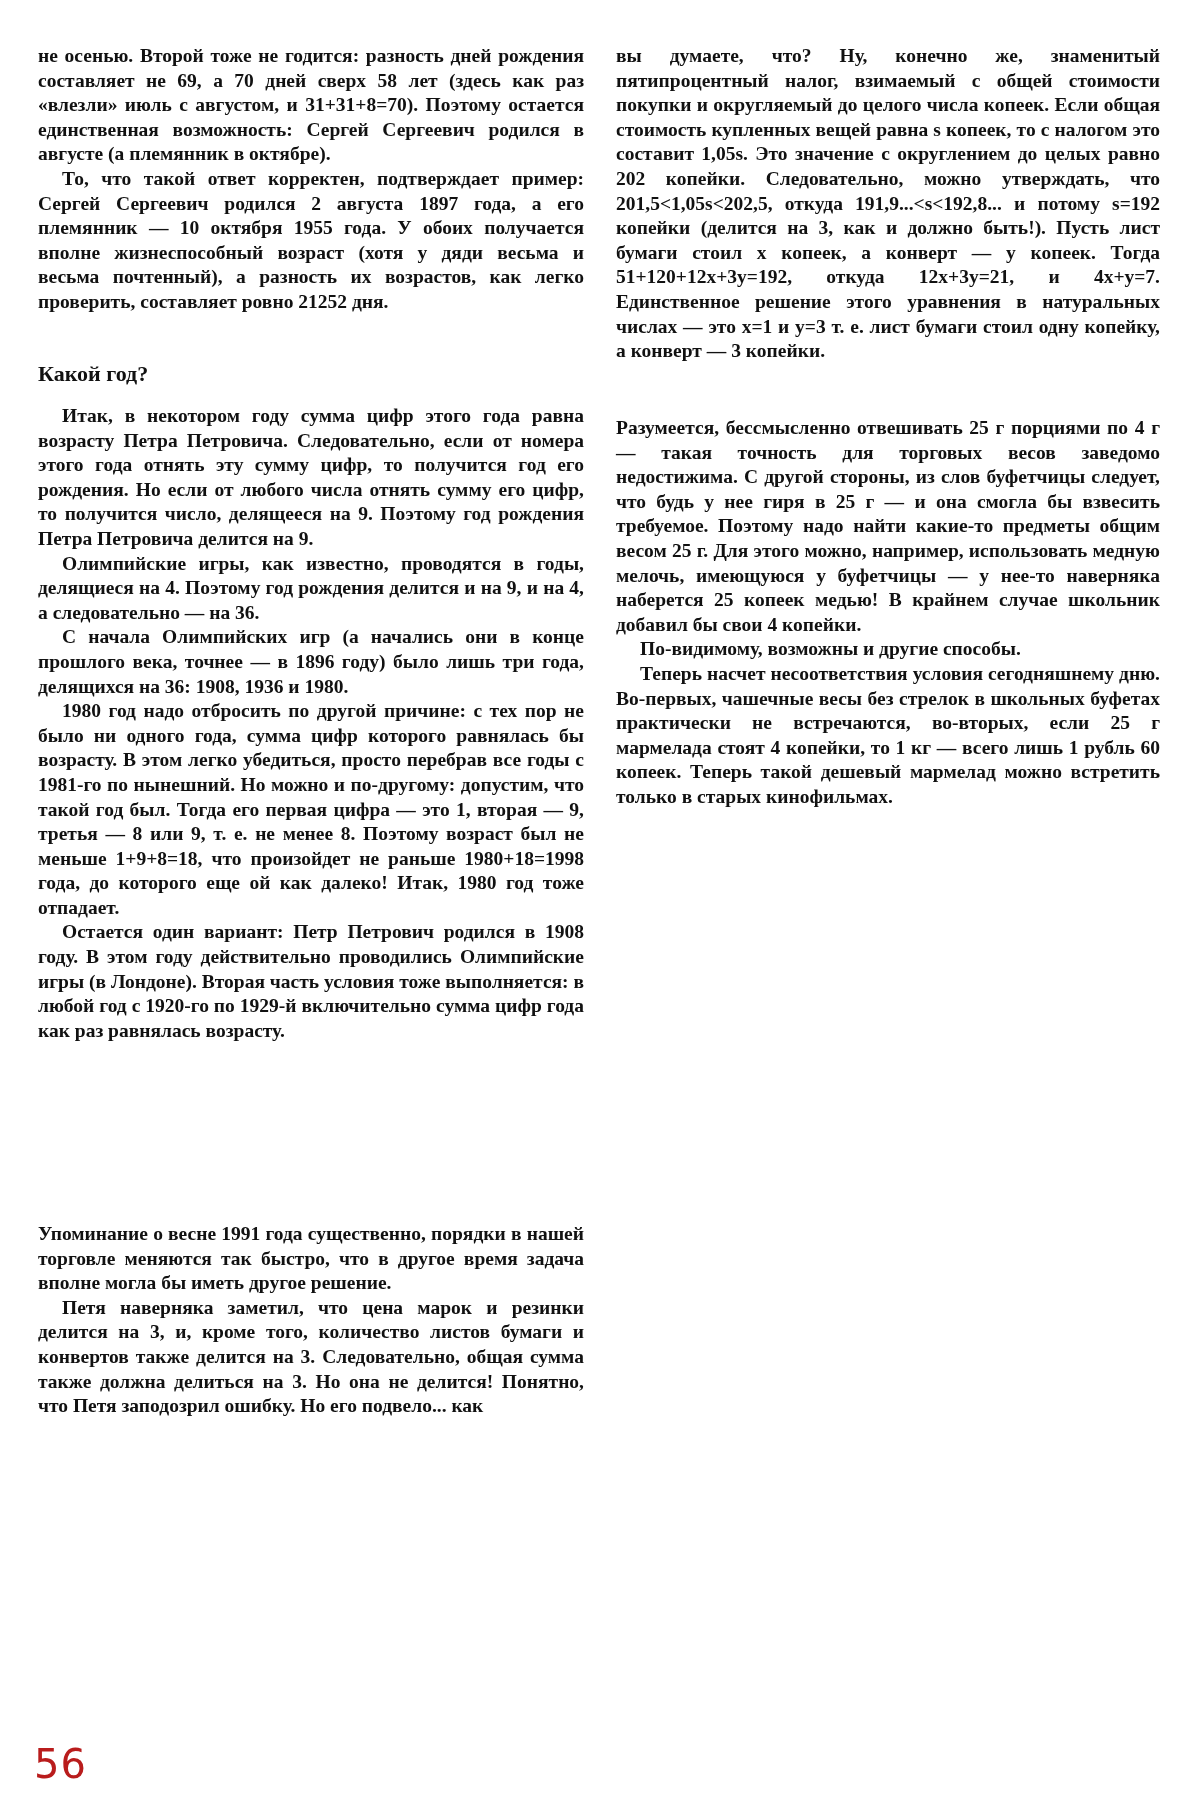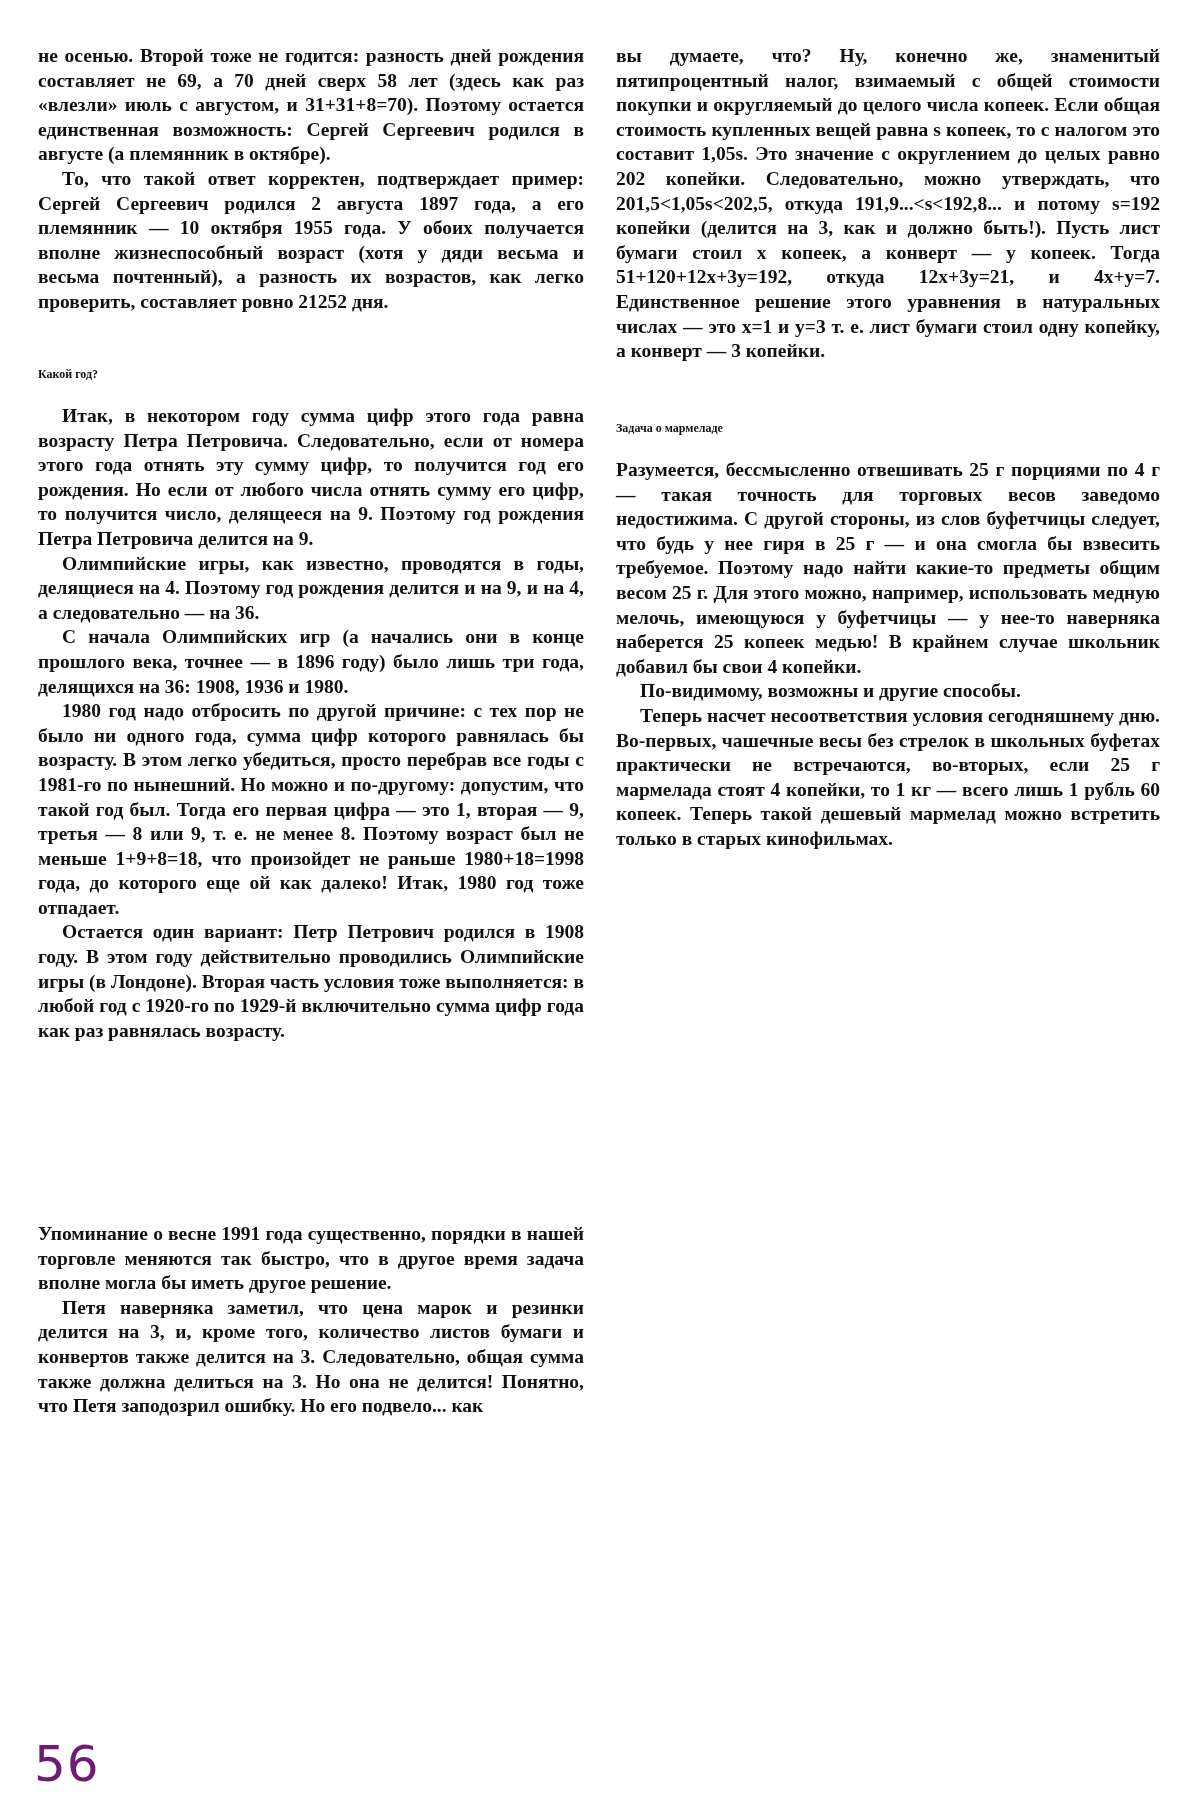--- a/index.html
+++ b/index.html
@@ -27,36 +27,36 @@
     }
     .col-left { left: 38px; }
     .col-right { left: 616px; width: 544px; }
     p {
       margin: 0;
       text-indent: 24px;
     }
     p.first { text-indent: 0; }
     h2 {
       margin: 0;
-      font-size: 12px;
+      font-size: 22px;
       font-weight: bold;
       line-height: 24px;
       font-family: "Liberation Serif", "DejaVu Serif", serif;
     }
     .sec { position: absolute; left: 0; right: 0; margin-top: 14px; }
     .sec h2 { margin-bottom: 18px; }
     .page-number {
       position: absolute;
       left: 34px;
       top: 1733px;
       font-family: "DejaVu Sans", "Liberation Sans", sans-serif;
-      font-size: 50px;
+      font-size: 40px;
       line-height: 62px;
       font-weight: normal;
-      color: #701a75;
+      color: #b91c1c;
       letter-spacing: 1px;
     }
   </style>
 </head>
 <body>
 
 <div class="col col-left">
   <div class="sec" style="top:0px;">
     <p class="first">не осенью. Второй тоже не годится: разность дней рождения составляет не 69, а 70 дней сверх 58 лет (здесь как раз «влезли» июль с августом, и 31+31+8=70). Поэтому остается единственная возможность: Сергей Сергеевич родился в августе (а племянник в октябре).</p>
     <p>То, что такой ответ корректен, подтверждает пример: Сергей Сергеевич родился 2 августа 1897 года, а его племянник — 10 октября 1955 года. У обоих получается вполне жизнеспособный возраст (хотя у дяди весьма и весьма почтенный), а разность их возрастов, как легко проверить, составляет ровно 21252 дня.</p>
@@ -76,20 +76,19 @@
     <p>Петя наверняка заметил, что цена марок и резинки делится на 3, и, кроме того, количество листов бумаги и конвертов также делится на 3. Следовательно, общая сумма также должна делиться на 3. Но она не делится! Понятно, что Петя заподозрил ошибку. Но его подвело... как</p>
   </div>
 </div>
 
 <div class="col col-right">
   <div class="sec" style="top:0px;">
     <p class="first">вы думаете, что? Ну, конечно же, знаменитый пятипроцентный налог, взимаемый с общей стоимости покупки и округляемый до целого числа копеек. Если общая стоимость купленных вещей равна s копеек, то с налогом это составит 1,05s. Это значение с округлением до целых равно 202 копейки. Следовательно, можно утверждать, что 201,5&lt;1,05s&lt;202,5, откуда 191,9...&lt;s&lt;192,8... и потому s=192 копейки (делится на 3, как и должно быть!). Пусть лист бумаги стоил x копеек, а конверт — y копеек. Тогда 51+120+12x+3y=192, откуда 12x+3y=21, и 4x+y=7. Единственное решение этого уравнения в натуральных числах — это x=1 и y=3 т. е. лист бумаги стоил одну копейку, а конверт — 3 копейки.</p>
   </div>
 
   <div class="sec" style="top:372px;">
-    <h2>Задача о мармеладе</h2>
     <p class="first">Разумеется, бессмысленно отвешивать 25 г порциями по 4 г — такая точность для торговых весов заведомо недостижима. С другой стороны, из слов буфетчицы следует, что будь у нее гиря в 25 г — и она смогла бы взвесить требуемое. Поэтому надо найти какие-то предметы общим весом 25 г. Для этого можно, например, использовать медную мелочь, имеющуюся у буфетчицы — у нее-то наверняка наберется 25 копеек медью! В крайнем случае школьник добавил бы свои 4 копейки.</p>
     <p>По-видимому, возможны и другие способы.</p>
     <p>Теперь насчет несоответствия условия сегодняшнему дню. Во-первых, чашечные весы без стрелок в школьных буфетах практически не встречаются, во-вторых, если 25 г мармелада стоят 4 копейки, то 1 кг — всего лишь 1 рубль 60 копеек. Теперь такой дешевый мармелад можно встретить только в старых кинофильмах.</p>
   </div>
 </div>
 
 <div class="page-number">56</div>
 
 </body></html>

